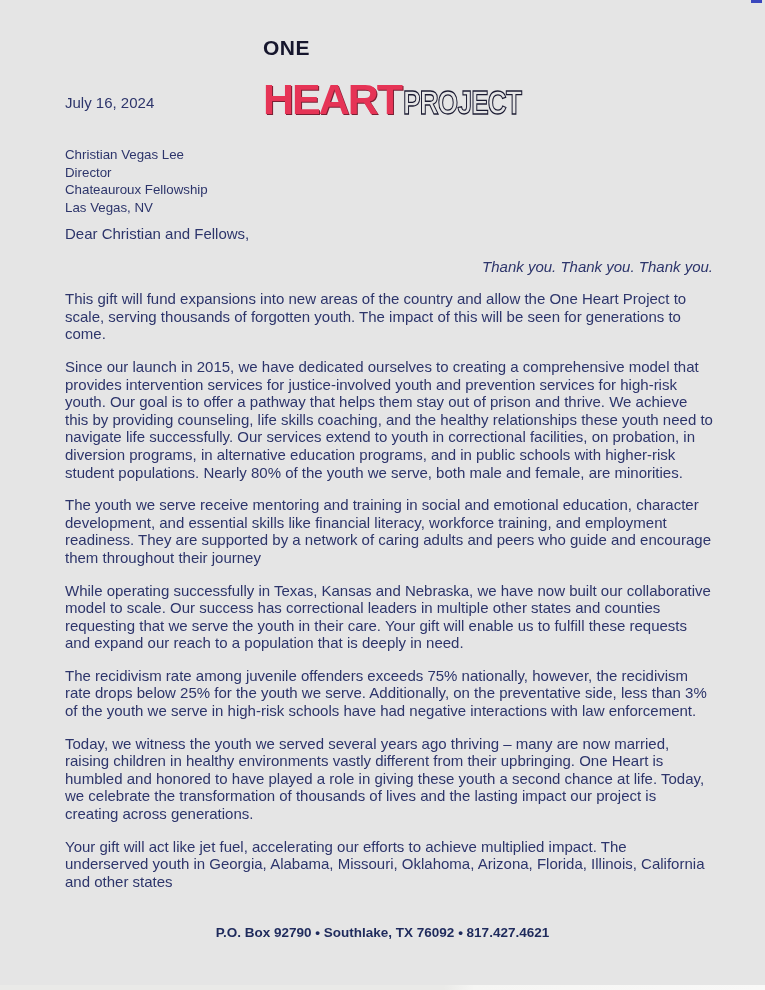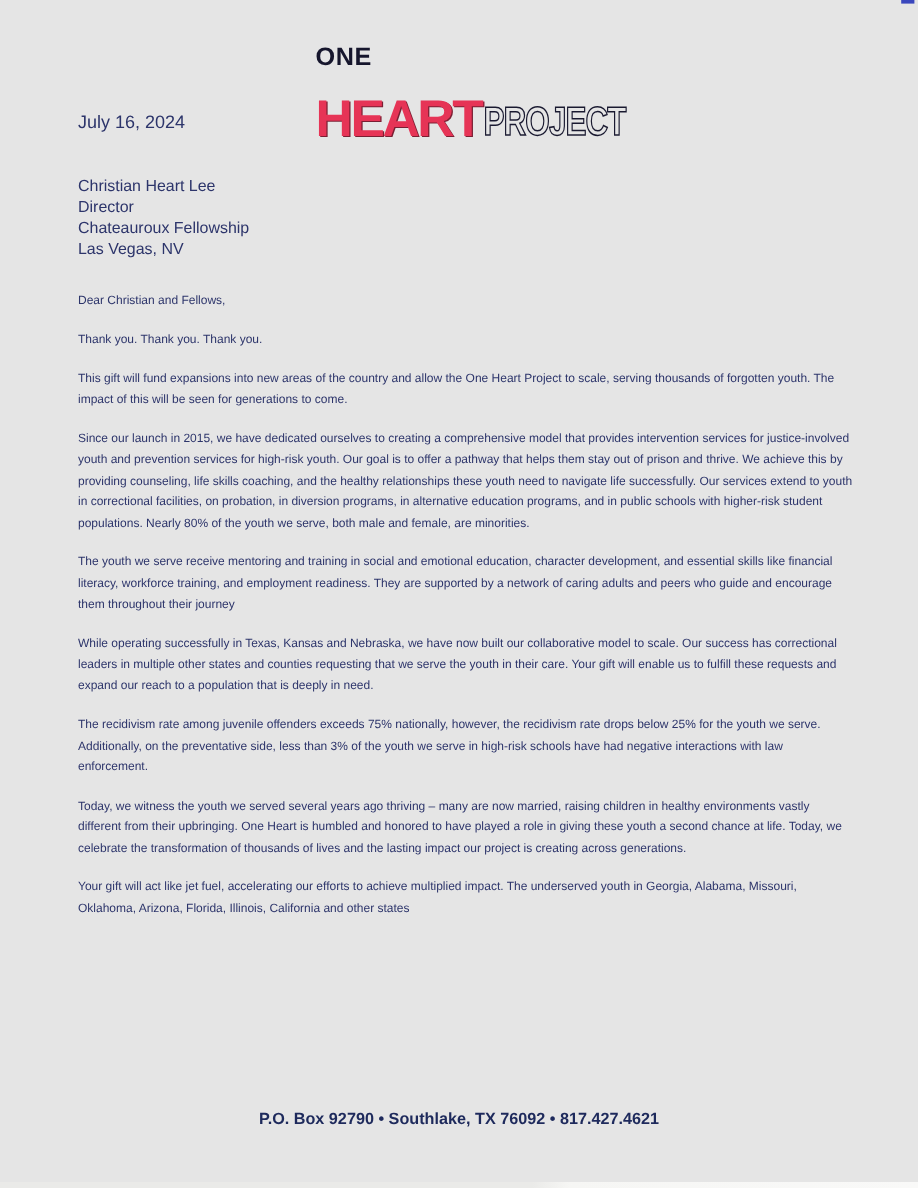--- a/index.html
+++ b/index.html
@@ -67,28 +67,29 @@
     top: 146px;
     left: 65px;
     font-size: 13.3px;
     line-height: 17.5px;
   }
   .letter-body {
     position: absolute;
     top: 225px;
     left: 65px;
     width: 648px;
-    font-size: 10px;
+    font-size: 15px;
     line-height: 17.6px;
-    margin-top: 17px;
   }
   .letter-body p {
     margin: 0 0 15px 0;
   }
   .thanks-line {
+    font-style: italic;
+    text-align: right;
   }
 
   
   .footer-line {
     position: absolute;
     top: 925px;
     left: 0;
     width: 765px;
     text-align: center;
     font-size: 13.5px;
@@ -125,21 +126,21 @@
     <div class="logo-one">ONE</div>
     <div class="logo-row">
       <span class="logo-heart">HEART</span>
       <span class="logo-project">PROJECT</span>
     </div>
   </div>
 
   <div class="date-line">July 16, 2024</div>
 
   <div class="recipient-block">
-    <div>Christian Heart Lee</div>
+    <div>Christian Vegas Lee</div>
     <div>Director</div>
     <div>Chateauroux Fellowship</div>
     <div>Las Vegas, NV</div>
   </div>
 
   <div class="letter-body">
     <p>Dear Christian and Fellows,</p>
     <p class="thanks-line">Thank you. Thank you. Thank you.</p>
     <p>This gift will fund expansions into new areas of the country and allow the One Heart Project to scale, serving thousands of forgotten youth. The impact of this will be seen for generations to come.</p>
     <p>Since our launch in 2015, we have dedicated ourselves to creating a comprehensive model that provides intervention services for justice-involved youth and prevention services for high-risk youth. Our goal is to offer a pathway that helps them stay out of prison and thrive. We achieve this by providing counseling, life skills coaching, and the healthy relationships these youth need to navigate life successfully. Our services extend to youth in correctional facilities, on probation, in diversion programs, in alternative education programs, and in public schools with higher-risk student populations. Nearly 80% of the youth we serve, both male and female, are minorities.</p>

